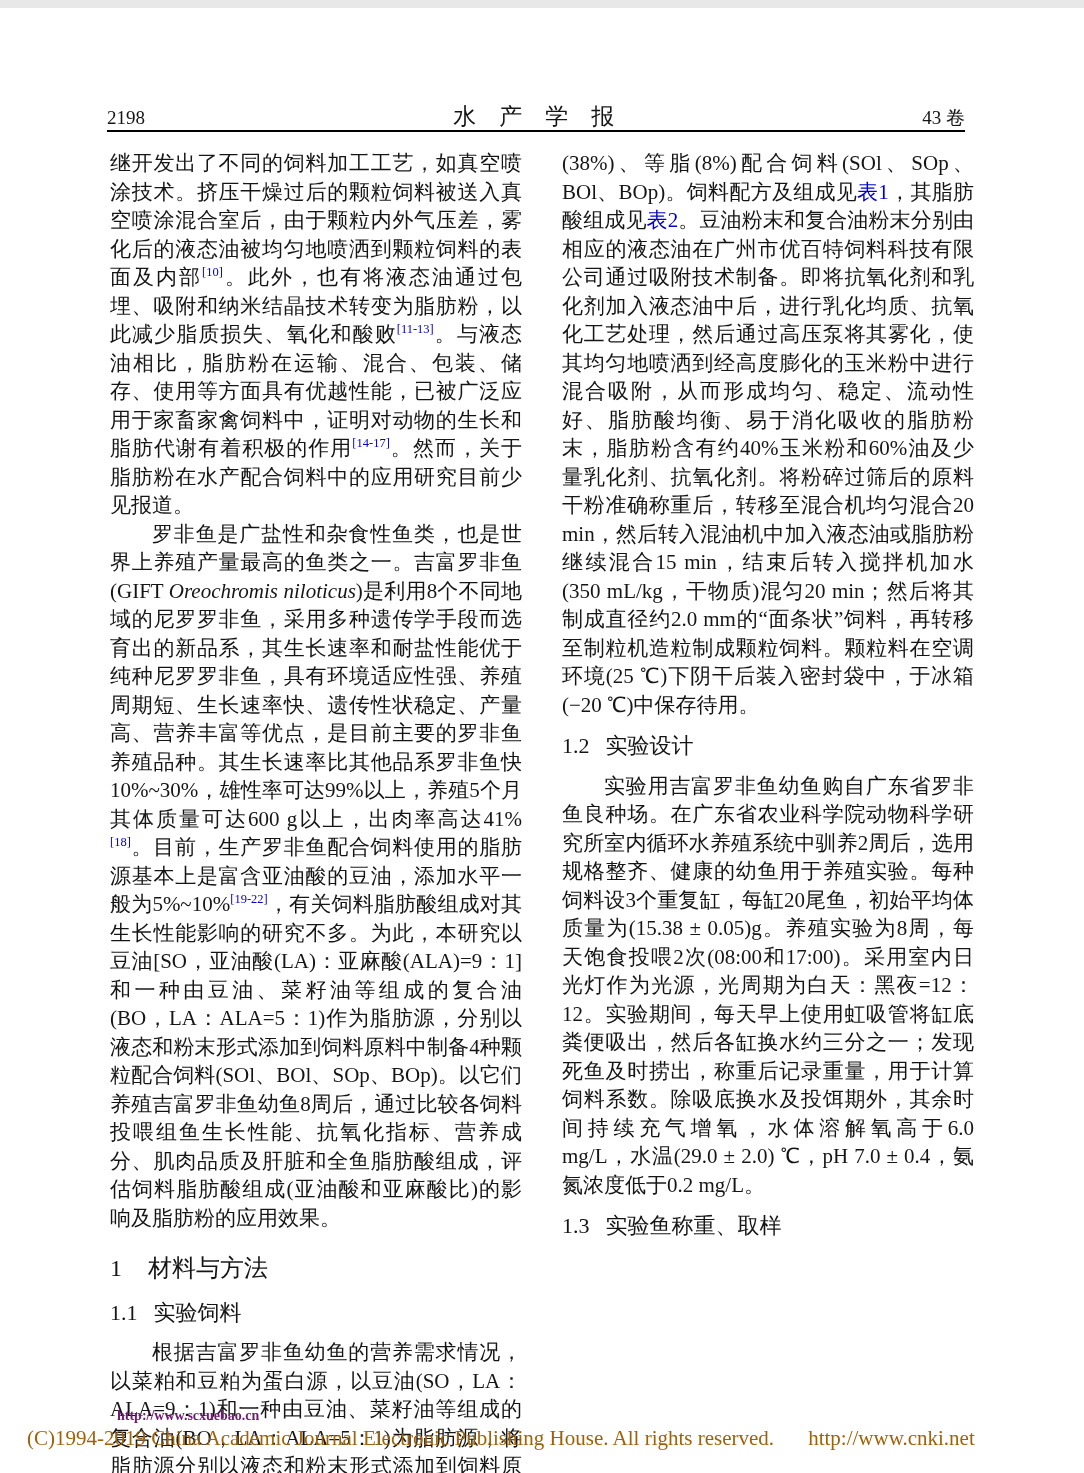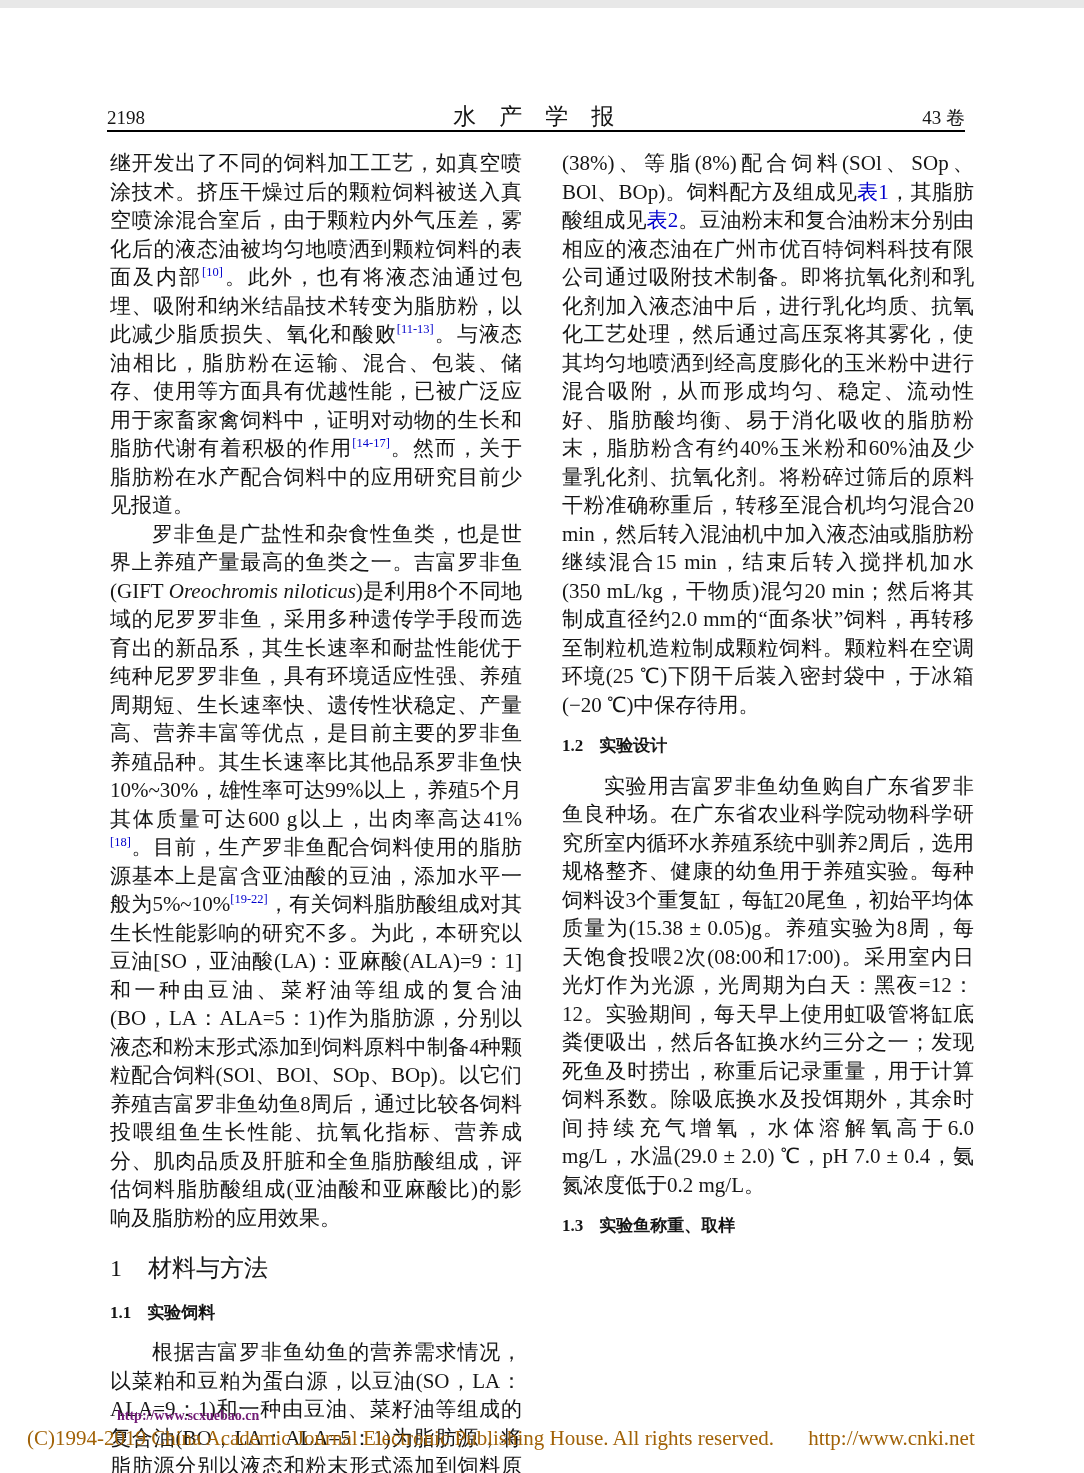--- a/index.html
+++ b/index.html
@@ -49,22 +49,22 @@
   .species { font-style: italic; }
   .h1 {
     font-size: 24px;
     font-weight: 400;
     margin: 22px 0 16px 0;
     text-align: left;
   }
   .h1 .h-num { margin-right: 26px; }
   .h2 {
     font-family: "Liberation Sans", sans-serif;
-    font-weight: 700;
-    font-size: 17px;
+    font-weight: 400;
+    font-size: 22px;
     margin: 13px 0 11px 0;
     text-align: left;
   }
   .h2 .h-num { font-family: "Liberation Serif", serif; margin-right: 16px; }
   .watermark-url {
     position: absolute;
     left: 117px; top: 1400px;
     color: #701a75;
     font-size: 14px;
     font-weight: 700;

